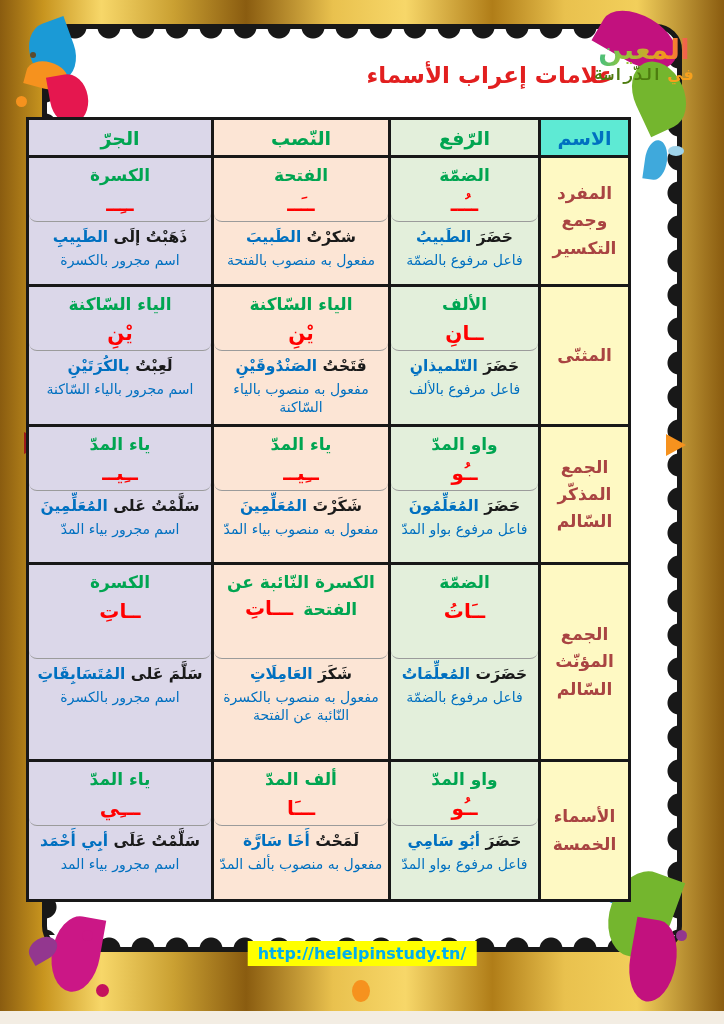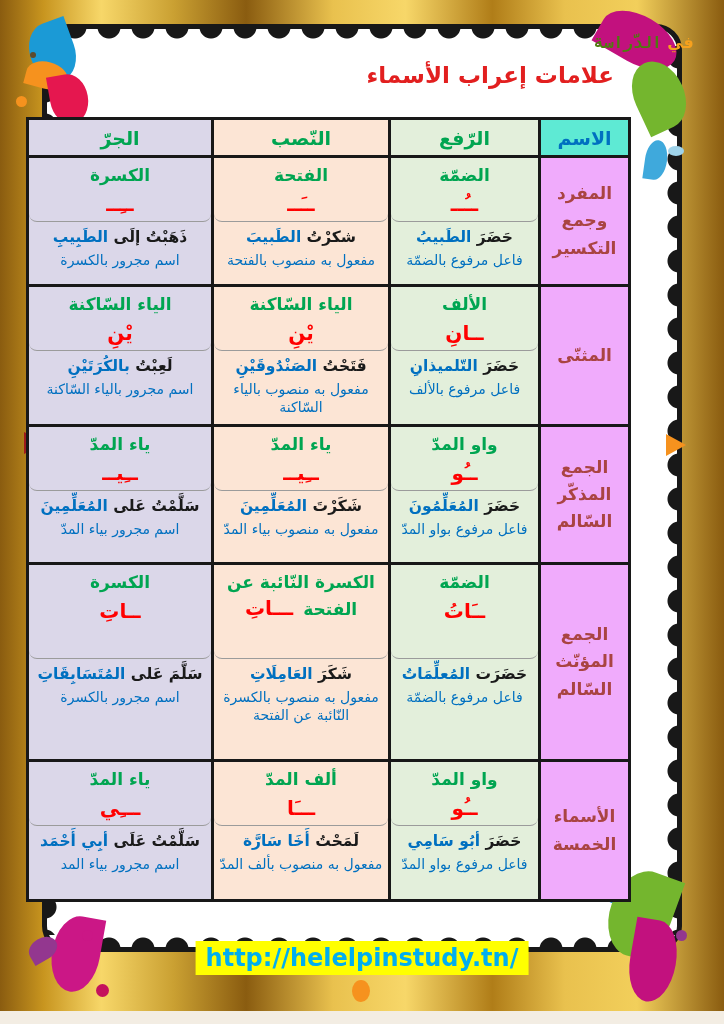--- a/index.html
+++ b/index.html
@@ -54,41 +54,41 @@
   th,td{border:3px solid #181818;padding:0;vertical-align:top;box-sizing:border-box;}
   col.c-name{width:90px;}col.c-raf{width:150px;}col.c-nasb{width:177px;}col.c-jar{width:185px;}
   tr.head{height:38px;}
   tr.r1{height:129px;}tr.r2{height:140px;}tr.r3{height:138px;}tr.r4{height:197px;}tr.r5{height:140px;}
   th.col-h{font-size:19px;font-weight:bold;color:#00a551;vertical-align:middle;}
   th.h-name{background:#5eead4;color:#0070c0;}
   th.h-raf,td.raf{background:#e3efdb;}
   th.h-nasb,td.nasb{background:#fce5d5;}
   th.h-jar,td.jar{background:#dbd7e9;}
   th.row-name{
-    background:#f0abfc;color:#a94442;font-weight:bold;font-size:17px;
+    background:#fef9c3;color:#a94442;font-weight:bold;font-size:17px;
     vertical-align:middle;line-height:1.6;padding:2px 4px;
   }
   .sign-block{
     text-align:center;min-height:62px;padding:5px 3px 4px;
     border-bottom:1px solid #9b9b9b;box-sizing:border-box;border-radius:8px;
   }
   tr.r4 .sign-block{min-height:94px;}
   .sign-name{display:block;font-size:17px;font-weight:bold;color:#00a551;line-height:1.45;}
   .sign-mark{display:block;font-size:20px;font-weight:bold;color:#ff0000;line-height:1.3;margin-top:3px;}
   .sign-block.inline .sign-name,.sign-block.inline .sign-mark{display:inline;}
   .example-block{text-align:center;padding:5px 2px 3px;}
   .example{font-size:15.5px;font-weight:bold;line-height:1.35;}
   .ex-black{color:#1a1a1a;}
   .ex-blue{color:#0070c0;}
   .note{font-size:14px;color:#0070c0;margin-top:3px;line-height:1.3;}
 
   
   .footer-url{
     position:absolute;left:50%;top:941px;transform:translateX(-50%);
-    background:#ffff00;color:#00aeef;font-weight:bold;font-size:24px;
+    background:#ffff00;color:#00aeef;font-weight:bold;font-size:16px;
     padding:3px 10px;z-index:6;text-decoration:none;direction:ltr;white-space:nowrap;
   }
 
   
   .drop{position:absolute;border-radius:50% 50% 50% 0;z-index:3;}
   .dot{position:absolute;border-radius:50%;z-index:3;}
   .tri{position:absolute;width:0;height:0;z-index:3;}
 </style>
 </head>
 <body>
@@ -122,20 +122,21 @@
 <div class="panel">
   <div class="sc sc-top"></div>
   <div class="sc sc-bottom"></div>
   <div class="sc sc-left"></div>
   <div class="sc sc-right"></div>
 </div>
 
 <div class="page-title">علامات إعراب الأسماء</div>
 
 <div class="logo">
+  <div class="logo-line1">المعين</div>
   <div class="logo-line2">
     <span class="logo-fi">في</span>
     <span class="logo-dirasa">الدّراسة</span>
   </div>
 </div>
 
 <div class="table-wrap">
   <table dir="rtl">
     <colgroup>
       <col class="c-name">

